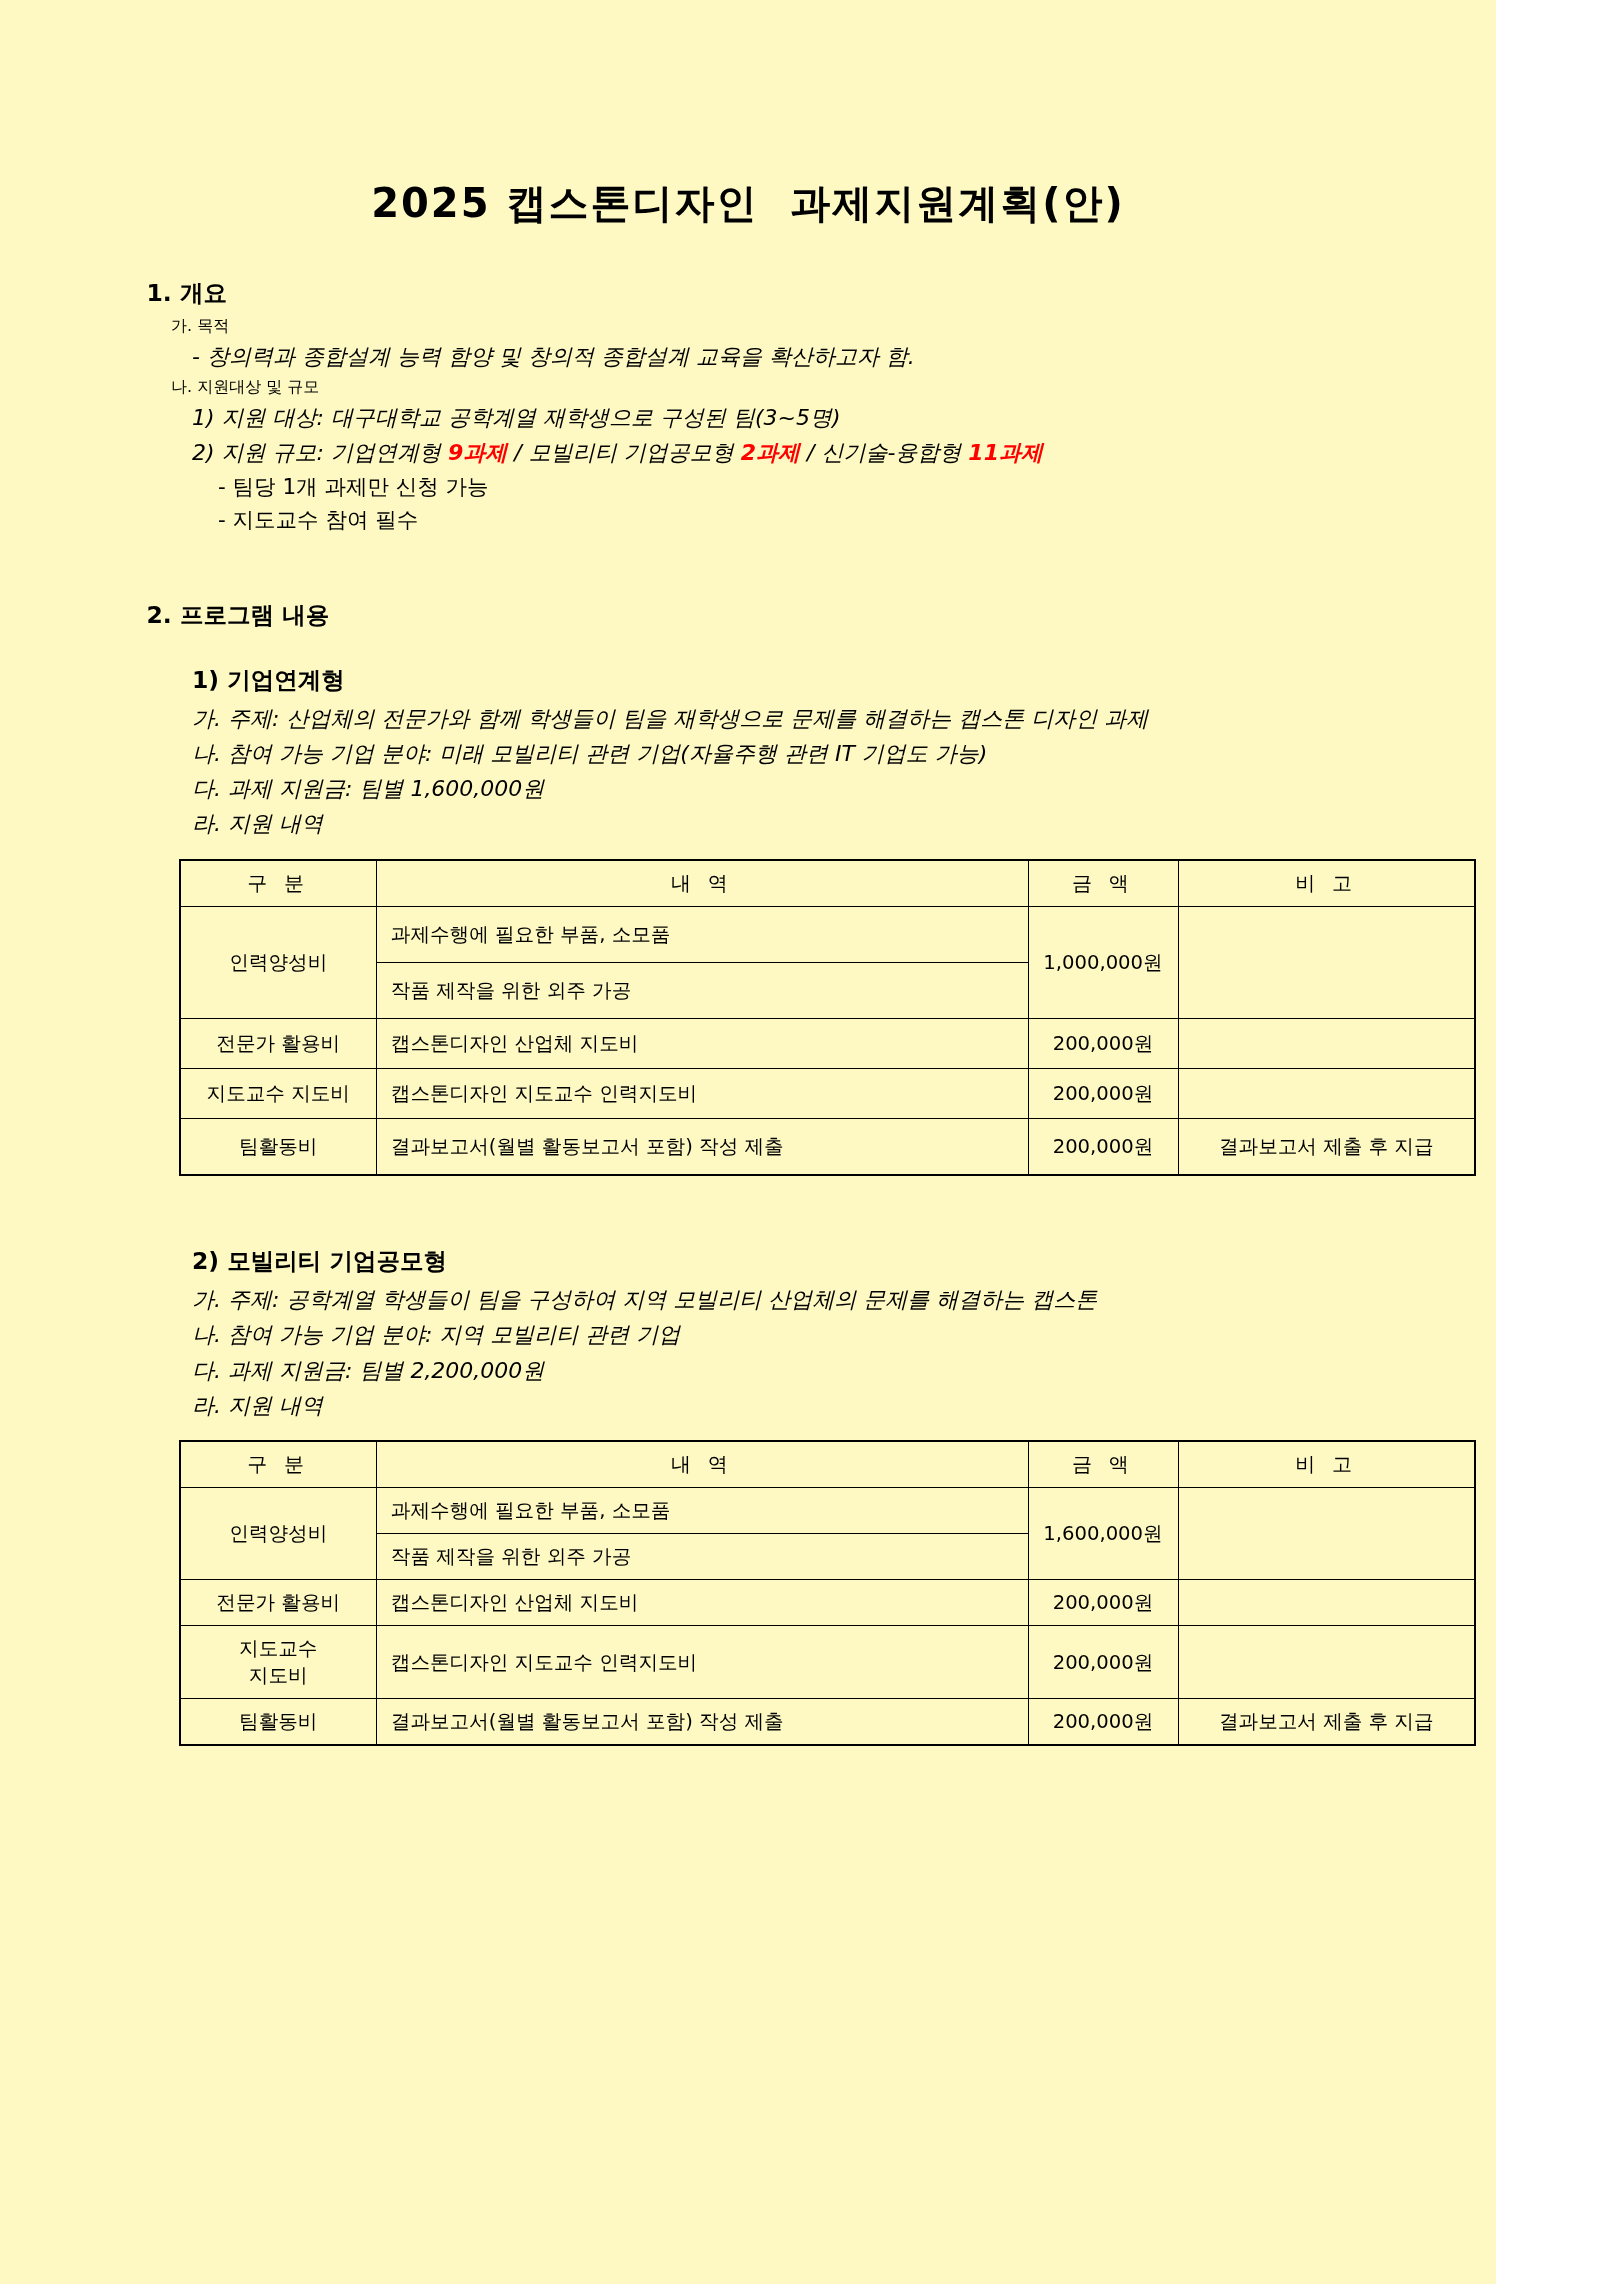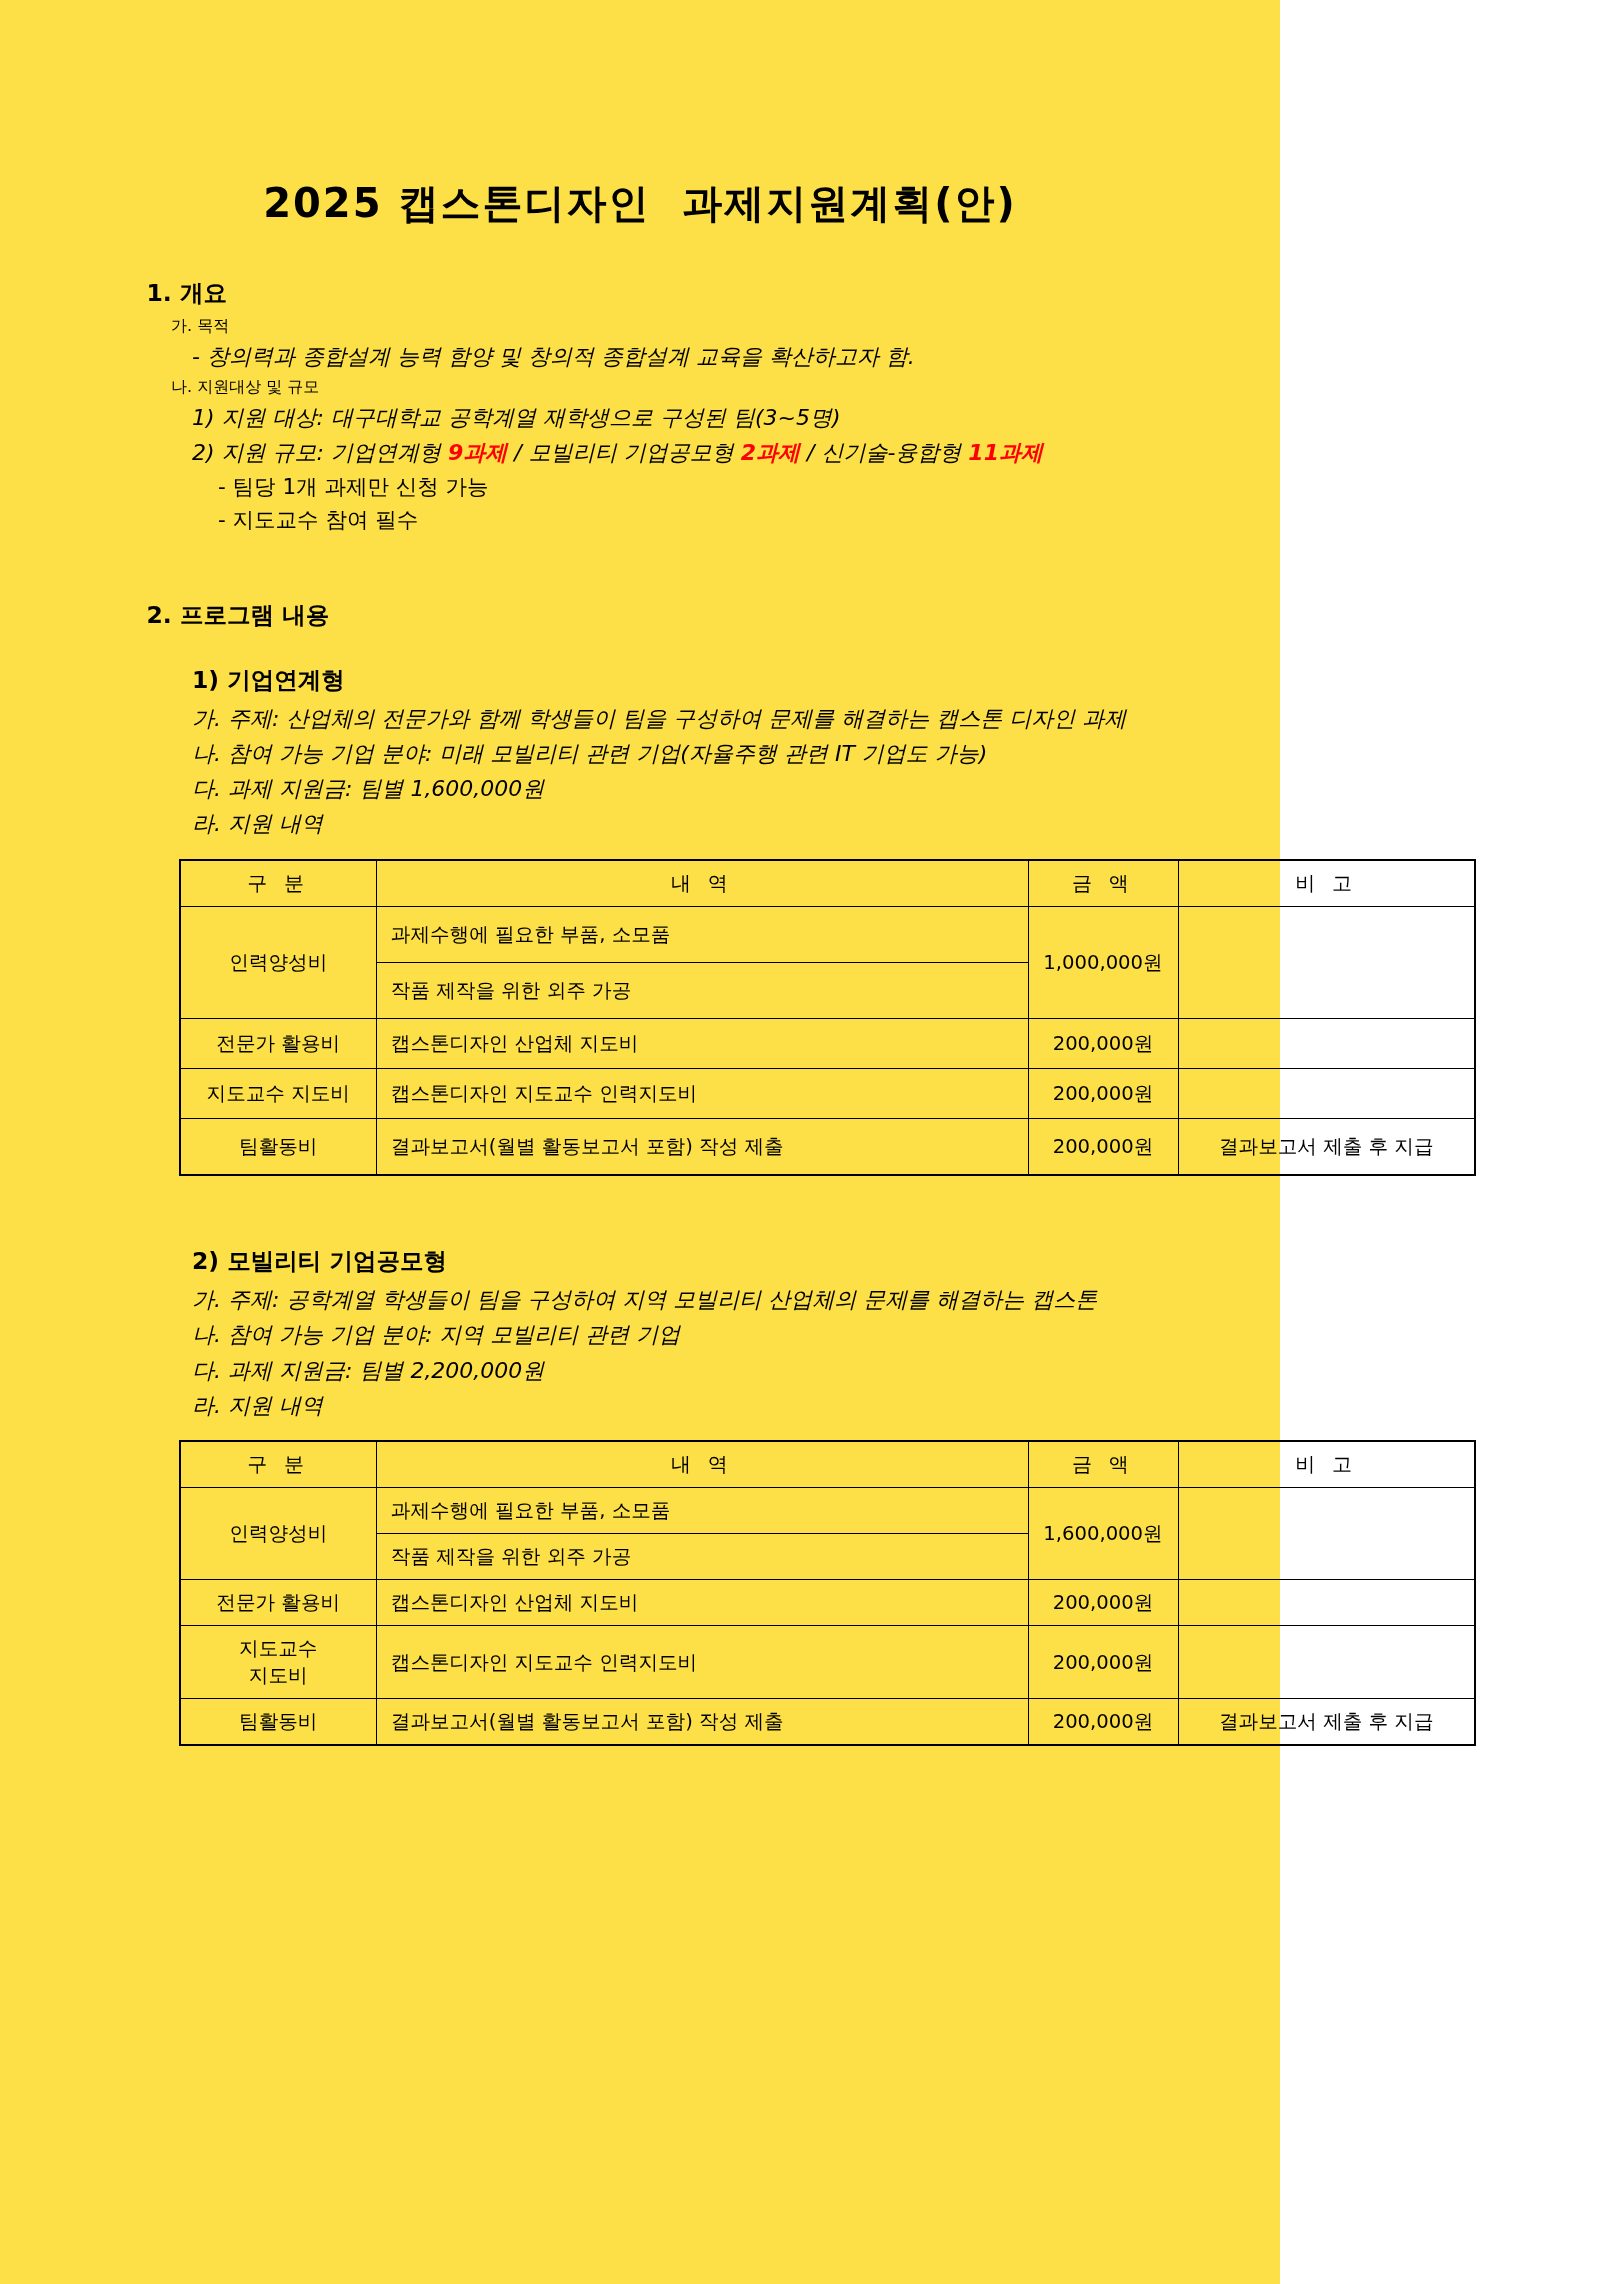--- a/index.html
+++ b/index.html
@@ -5,25 +5,25 @@
   html, body {
     margin: 0;
     padding: 0;
     background: #ffffff;
   }
   body {
     font-family: "DejaVu Sans", sans-serif;
     color: #000000;
   }
   .page {
-    width: 1280px;
+    width: 1496px;
     min-height: 2284px;
     box-sizing: border-box;
     padding: 98px 140px 78px 140px;
-    background: #fde047;
+    background: #fef9c3;
     position: relative;
   }
   .doc-title {
     text-align: center;
     font-size: 40px;
     font-weight: bold;
     letter-spacing: 2px;
     margin: 78px 0 46px 0;
     white-space: pre;
   }
@@ -108,21 +108,21 @@
   <div class="lvl2">1) 지원 대상: 대구대학교 공학계열 재학생으로 구성된 팀(3~5명)</div>
   <div class="lvl2"><span>2) 지원 규모: 기업연계형 </span><span class="red">9과제</span><span> / 모빌리티 기업공모형 </span><span class="red">2과제</span><span> / 신기술-융합형 </span><span class="red">11과제</span></div>
   <div class="lvl3">- 팀당 1개 과제만 신청 가능</div>
   <div class="lvl3">- 지도교수 참여 필수</div>
 
   <div class="spacer-md"></div>
 
   <div class="sec-head">2. 프로그램 내용</div>
 
   <div class="sub-head">1) 기업연계형</div>
-  <div class="lvl2">가. 주제: 산업체의 전문가와 함께 학생들이 팀을 구성하여 문제를 해결하는 캡스톤 디자인 과제</div>
+  <div class="lvl2">가. 주제: 산업체의 전문가와 함께 학생들이 팀을 재학생으로 문제를 해결하는 캡스톤 디자인 과제</div>
   <div class="lvl2">나. 참여 가능 기업 분야: 미래 모빌리티 관련 기업(자율주행 관련 IT 기업도 가능)</div>
   <div class="lvl2">다. 과제 지원금: 팀별 1,600,000원</div>
   <div class="lvl2">라. 지원 내역</div>
 
   <table class="support t1">
     <colgroup>
       <col class="col-gubun">
         <col class="col-naeyeok">
         <col class="col-amount">
         <col class="col-bigo">

